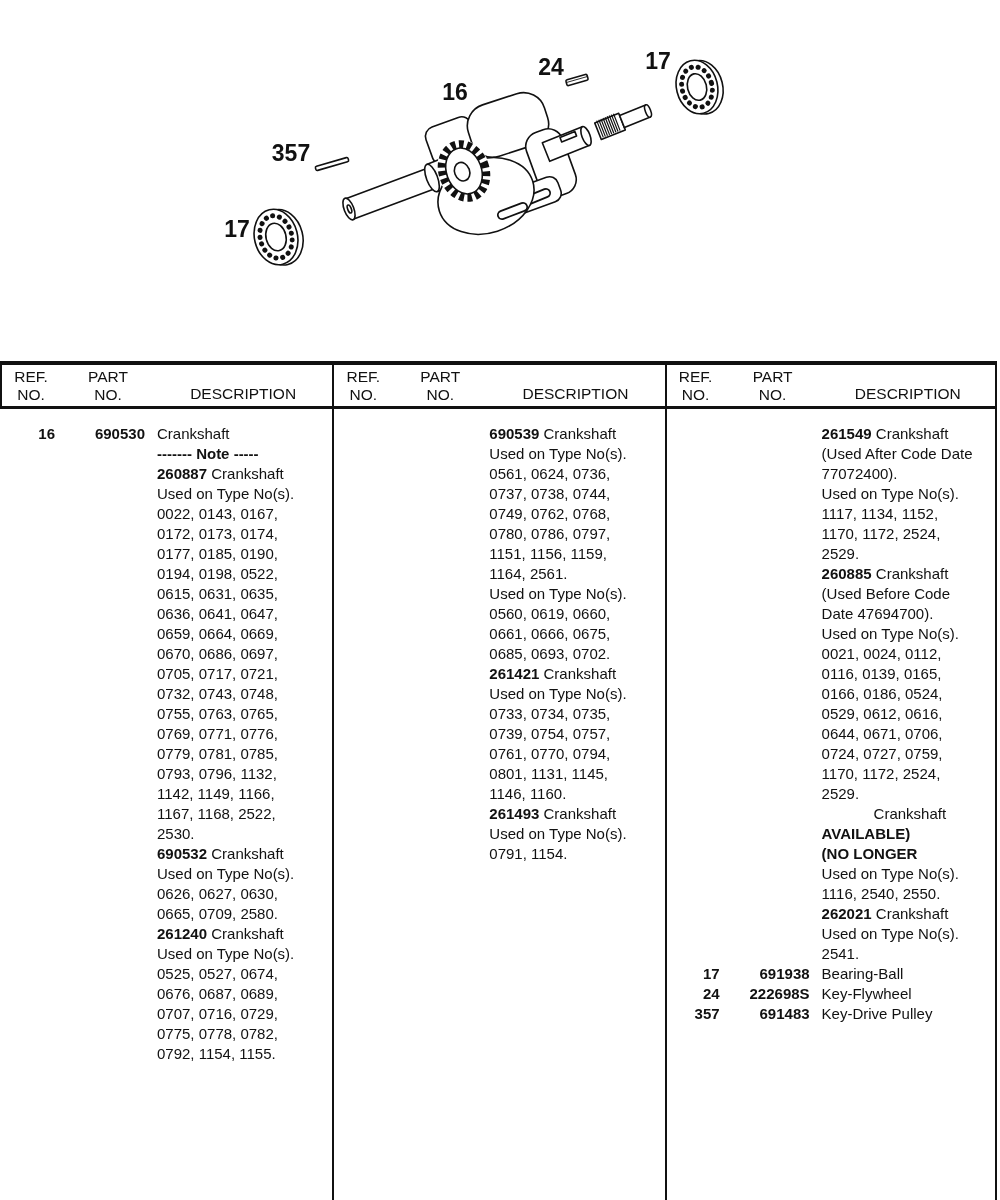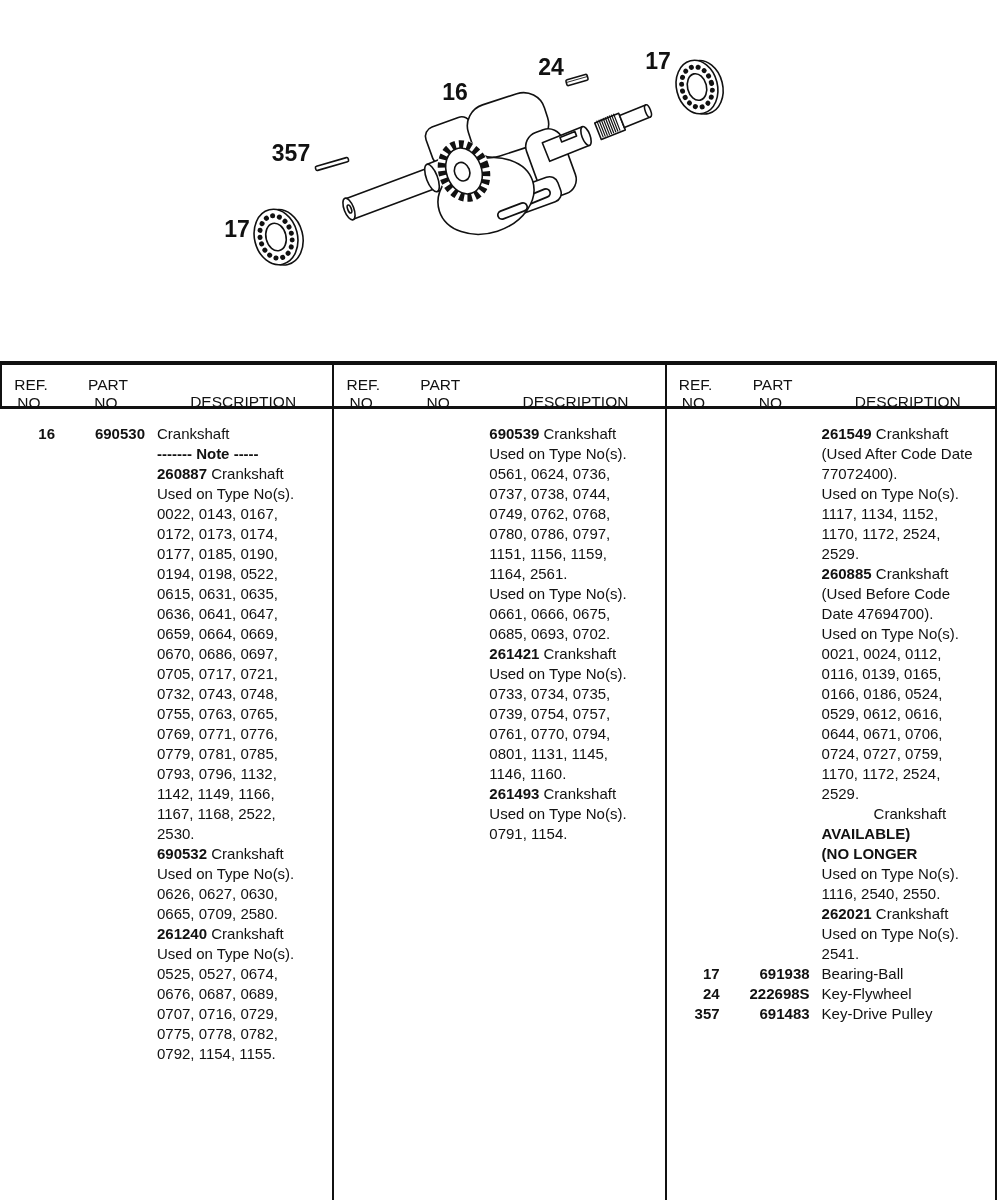--- a/index.html
+++ b/index.html
@@ -9,21 +9,21 @@
   .diagram{position:absolute;left:0;top:0;width:1000px;height:358px;}
   .ln{fill:#fff;stroke:#111;stroke-width:1.6;stroke-linejoin:round;}
   .thin{fill:none;stroke:#111;stroke-width:1.2;}
   .lbl{font:bold 23px "Liberation Sans",sans-serif;fill:#111;}
   
   .rule{position:absolute;background:#111;}
   .vline{position:absolute;background:#111;width:2px;}
   
   .thead{position:absolute;top:366px;left:0;width:997px;display:flex;}
   .hcol{width:332.3px;display:grid;grid-template-columns:62px 92px 1fr;font-size:15.5px;}
-  .h-ref,.h-part{text-align:center;line-height:18px;padding-top:10px;}
+  .h-ref,.h-part{text-align:center;line-height:18px;padding-top:2px;}
   .h-desc{display:flex;align-items:flex-end;justify-content:center;padding-bottom:1px;}
   
   .tbody{position:absolute;top:424px;left:0;width:997px;display:flex;}
   .colbody{width:332.3px;}
   .trow{display:grid;grid-template-columns:55px 90px 1fr;font-size:15px;line-height:20px;}
   .c-ref,.c-part{font-weight:bold;text-align:right;white-space:pre;}
   .c-desc{padding-left:12px;white-space:pre;}
   .c-desc .b{font-weight:bold;}
   .c-desc.ind{padding-left:64px;}
 </style>
@@ -341,20 +341,25 @@
           <div class="c-desc"><span>1164, 2561.</span></div>
         </div>
         <div class="trow">
           <div class="c-ref"></div>
           <div class="c-part"></div>
           <div class="c-desc"><span>Used on Type No(s).</span></div>
         </div>
         <div class="trow">
           <div class="c-ref"></div>
           <div class="c-part"></div>
+          <div class="c-desc"><span>0560, 0619, 0660,</span></div>
+        </div>
+        <div class="trow">
+          <div class="c-ref"></div>
+          <div class="c-part"></div>
           <div class="c-desc"><span>0661, 0666, 0675,</span></div>
         </div>
         <div class="trow">
           <div class="c-ref"></div>
           <div class="c-part"></div>
           <div class="c-desc"><span>0685, 0693, 0702.</span></div>
         </div>
         <div class="trow">
           <div class="c-ref"></div>
           <div class="c-part"></div>

